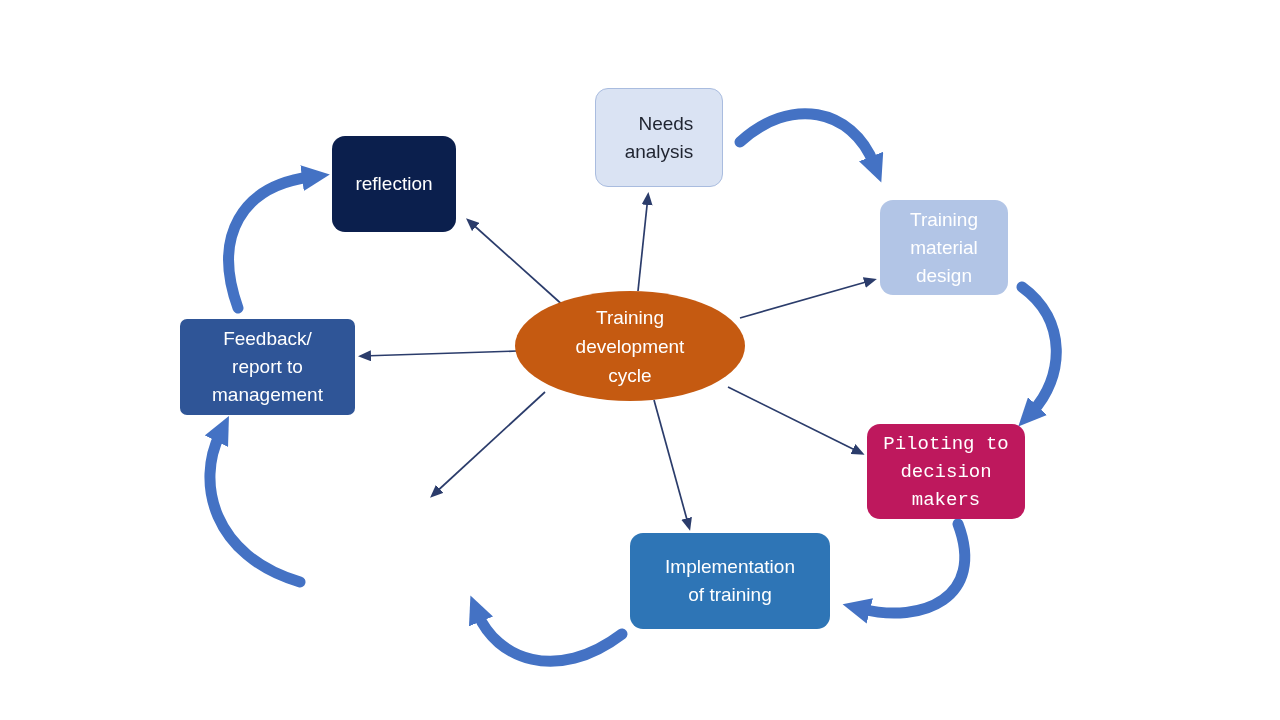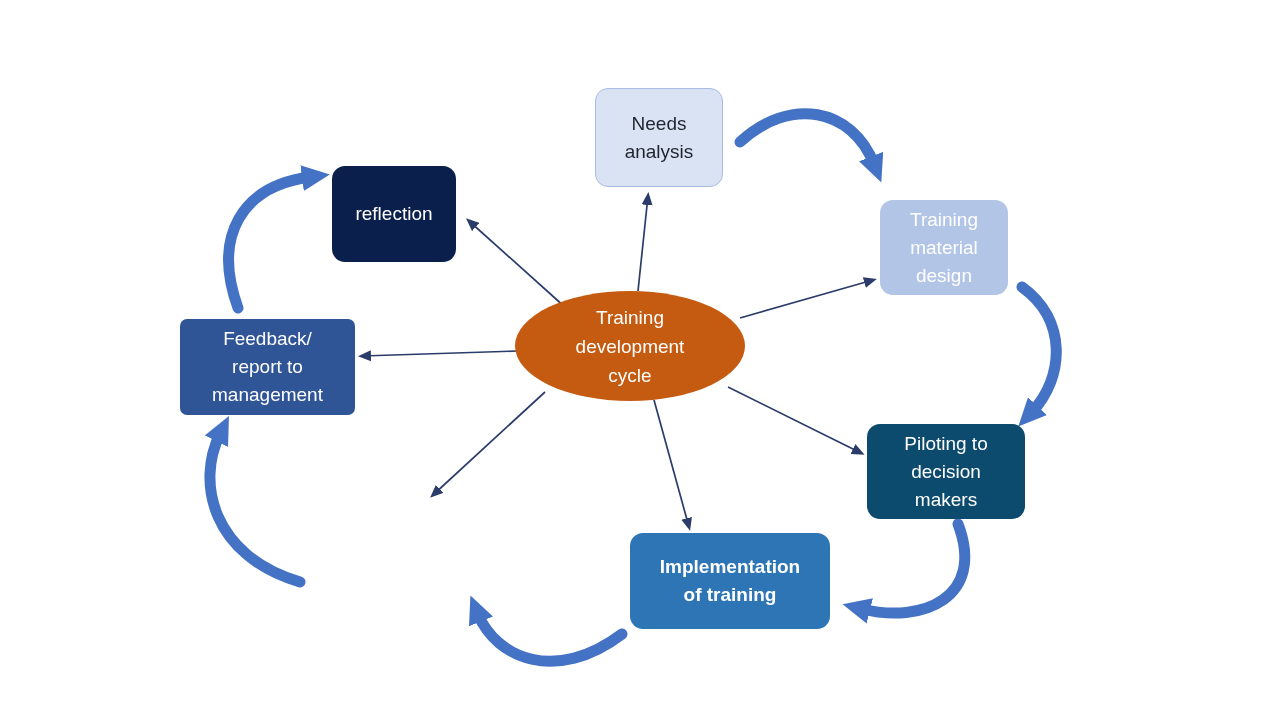--- a/index.html
+++ b/index.html
@@ -24,21 +24,21 @@
     position: absolute;
     display: flex;
     align-items: center;
     justify-content: center;
     text-align: center;
     white-space: pre-line;
     border-radius: 13px;
     font-size: 19px;
     line-height: 28px;
   }
-  .node-needs      { left: 595px; top:  88px; width: 126px; height:  97px; border: 1px solid #a9bcdf; }
+  .node-needs      { left: 595px; top:  88px; width: 126px; height:  97px; border: 1px solid #a9bcdf; text-align: right; }
   .node-tmd        { left: 880px; top: 200px; width: 128px; height:  95px; }
   .node-piloting   { left: 867px; top: 424px; width: 158px; height:  95px; }
   .node-impl       { left: 630px; top: 533px; width: 200px; height:  96px; }
   .node-eval       { left: 315px; top: 501px; width: 157px; height:  96px; }
   .node-feedback   { left: 180px; top: 319px; width: 175px; height:  96px; border-radius: 7px; }
   .node-reflection { left: 332px; top: 136px; width: 124px; height:  96px; }
   .center-ellipse {
     position: absolute;
     left: 515px; top: 291px;
     width: 230px; height: 110px;
@@ -83,31 +83,31 @@
     <path d="M 740 318 L 873 280" fill="none" stroke-width="1.7" marker-end="url(#headThin)" style="stroke: rgb(43, 60, 107);"></path>
   </svg>
 
   <div class="node node-needs" style="background: rgb(218, 227, 243); color: rgb(31, 36, 48);">Needs
 analysis</div>
 
   <div class="node node-tmd" style="background: rgb(178, 197, 230); color: rgb(255, 255, 255);">Training
 material
 design</div>
 
-  <div class="node node-piloting" style="background: #0c4a6e; color: rgb(255, 255, 255);">Piloting to
+  <div class="node node-piloting" style="background: #be185d; color: rgb(255, 255, 255); font-family: Liberation Mono, monospace;">Piloting to
 decision
 makers</div>
 
-  <div class="node node-impl" style="background: rgb(46, 117, 182); color: rgb(255, 255, 255); font-weight: bold;">Implementation
+  <div class="node node-impl" style="background: rgb(46, 117, 182); color: rgb(255, 255, 255);">Implementation
 of training</div>
 
 
   <div class="node node-feedback" style="background: rgb(47, 85, 151); color: rgb(255, 255, 255);">Feedback/
 report to
 management</div>
 
-  <div class="node node-reflection" style="background: rgb(11, 31, 77); color: rgb(255, 255, 255); margin-top: 30px;">reflection</div>
+  <div class="node node-reflection" style="background: rgb(11, 31, 77); color: rgb(255, 255, 255);">reflection</div>
 
   <div class="center-ellipse" style="background: rgb(197, 90, 17); color: rgb(255, 255, 255);">Training
 development
 cycle</div>
 
 </div>
 
 </body></html>

